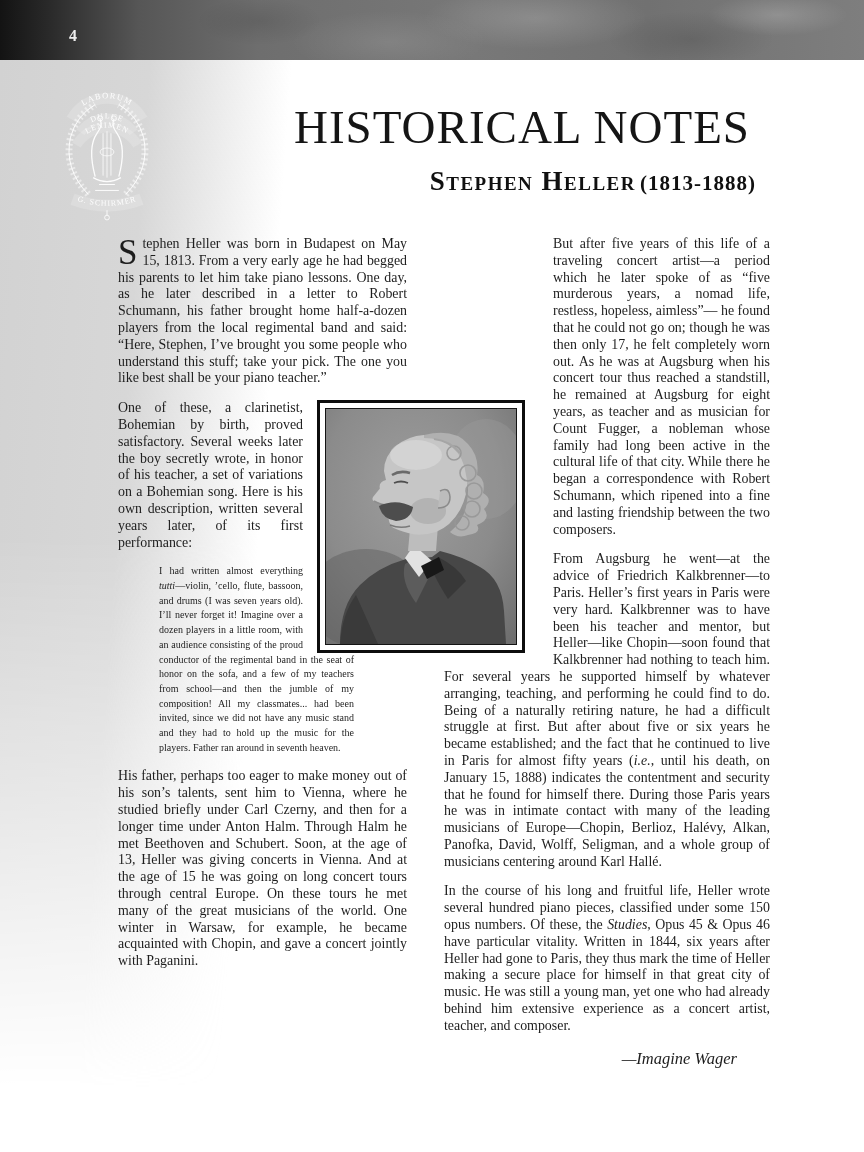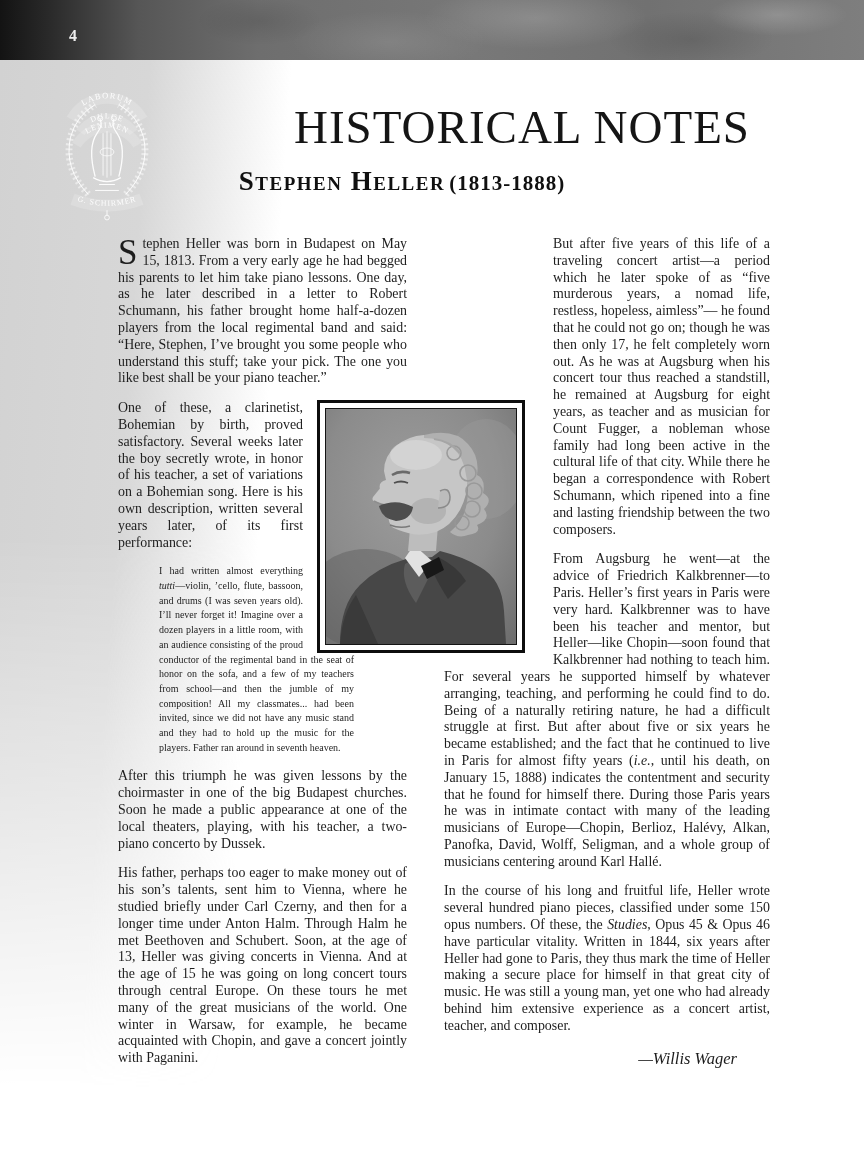--- a/index.html
+++ b/index.html
@@ -36,21 +36,21 @@
   
   .emblem { position:absolute; left:57px; top:76px; width:100px; height:146px; opacity:.95; }
   .emblem text { fill:#ffffff; font-family:"Liberation Serif", serif; }
 
   
   .title {
     position:absolute; left:90px; top:100px; width:660px; text-align:right;
     font-size:47px; letter-spacing:1px; color:#151515; white-space:nowrap;
   }
   .subtitle {
-    position:absolute; left:72px; top:166px; width:660px; text-align:center;
+    position:absolute; left:96px; top:166px; width:660px; text-align:right;
     color:#101010; white-space:nowrap;
   }
   .subtitle .sc   { font-variant:small-caps; font-size:27px; font-weight:bold; letter-spacing:1.5px; }
   .subtitle .dates{ font-size:21px; font-weight:bold; letter-spacing:1px; }
 
   
   .col {
     position:absolute; top:236px; font-size:13.9px; line-height:16.8px;
     text-align:justify; color:#1d1d1d;
   }
@@ -144,31 +144,30 @@
   <div class="subtitle">
     <span class="sc">Stephen Heller</span>
     <span class="dates">(1813-1888)</span>
   </div>
 
   <div class="col col-left">
     <p><span class="dropcap">S</span><span>tephen Heller was born in Budapest on May 15, 1813. From a very early age he had begged his parents to let him take piano lessons. One day, as he later described in a letter to Robert Schumann, his father brought home half-a-dozen players from the local regimental band and said: “Here, Stephen, I’ve brought you some people who understand this stuff; take your pick. The one you like best shall be your piano teacher.”</span></p>
     <div class="spacer-photo-left"></div>
     <p>One of these, a clarinetist, Bohemian by birth, proved satisfactory. Several weeks later the boy secretly wrote, in honor of his teacher, a set of variations on a Bohemian song. Here is his own description, written several years later, of its first performance:</p>
     <blockquote class="quote"><span>I had written almost everything </span><i>tutti</i><span>—violin, ’cello, flute, bassoon, and drums (I was seven years old). I’ll never forget it! Imagine over a dozen players in a little room, with an audience consisting of the proud conductor of the regimental band in the seat of honor on the sofa, and a few of my teachers from school—and then the jumble of my composition! All my classmates... had been invited, since we did not have any music stand and they had to hold up the music for the players. Father ran around in seventh heaven.</span></blockquote>
-    <p>After this triumph he was given lessons by the choirmaster in one of the big Budapest churches. Soon he made a public appearance at one of the local theaters, playing, with his teacher, a two-piano concerto by Dussek.</p>
     <p>His father, perhaps too eager to make money out of his son’s talents, sent him to Vienna, where he studied briefly under Carl Czerny, and then for a longer time under Anton Halm. Through Halm he met Beethoven and Schubert. Soon, at the age of 13, Heller was giving concerts in Vienna. And at the age of 15 he was going on long concert tours through central Europe. On these tours he met many of the great musicians of the world. One winter in Warsaw, for example, he became acquainted with Chopin, and gave a concert jointly with Paganini.</p>
   </div>
 
   <div class="col col-right">
     <div class="spacer-photo-right"></div>
     <p>But after five years of this life of a traveling concert artist—a period which he later spoke of as “five murderous years, a nomad life, restless, hopeless, aimless”— he found that he could not go on; though he was then only 17, he felt completely worn out. As he was at Augsburg when his concert tour thus reached a standstill, he remained at Augsburg for eight years, as teacher and as musician for Count Fugger, a nobleman whose family had long been active in the cultural life of that city. While there he began a correspondence with Robert Schumann, which ripened into a fine and lasting friendship between the two composers.</p>
     <p><span>From Augsburg he went—at the advice of Friedrich Kalkbrenner—to Paris. Heller’s first years in Paris were very hard. Kalkbrenner was to have been his teacher and mentor, but Heller—like Chopin—soon found that Kalkbrenner had nothing to teach him. For several years he supported himself by whatever arranging, teaching, and performing he could find to do. Being of a naturally retiring nature, he had a difficult struggle at first. But after about five or six years he became established; and the fact that he continued to live in Paris for almost fifty years (</span><i>i.e.</i><span>, until his death, on January 15, 1888) indicates the contentment and security that he found for himself there. During those Paris years he was in intimate contact with many of the leading musicians of Europe—Chopin, Berlioz, Halévy, Alkan, Panofka, David, Wolff, Seligman, and a whole group of musicians centering around Karl Hallé.</span></p>
     <p><span>In the course of his long and fruitful life, Heller wrote several hundred piano pieces, classified under some 150 opus numbers. Of these, the </span><i>Studies</i><span>, Opus 45 &amp; Opus 46 have particular vitality. Written in 1844, six years after Heller had gone to Paris, they thus mark the time of Heller making a secure place for himself in that great city of music. He was still a young man, yet one who had already behind him extensive experience as a concert artist, teacher, and composer.</span></p>
     <div class="attribution">
-      <div class="author">—Willis Wager</div>
+      <div class="author">—Imagine Wager</div>
     </div>
   </div>
 
   <div class="photo-frame">
     <div class="photo-inner">
       <svg viewBox="0 0 190 235" preserveAspectRatio="none">
         <defs>
           <radialGradient id="pbg" cx="45%" cy="35%" r="85%">
             <stop offset="0%" stop-color="#9d9d9d"></stop>
             <stop offset="55%" stop-color="#8b8b8b"></stop>

